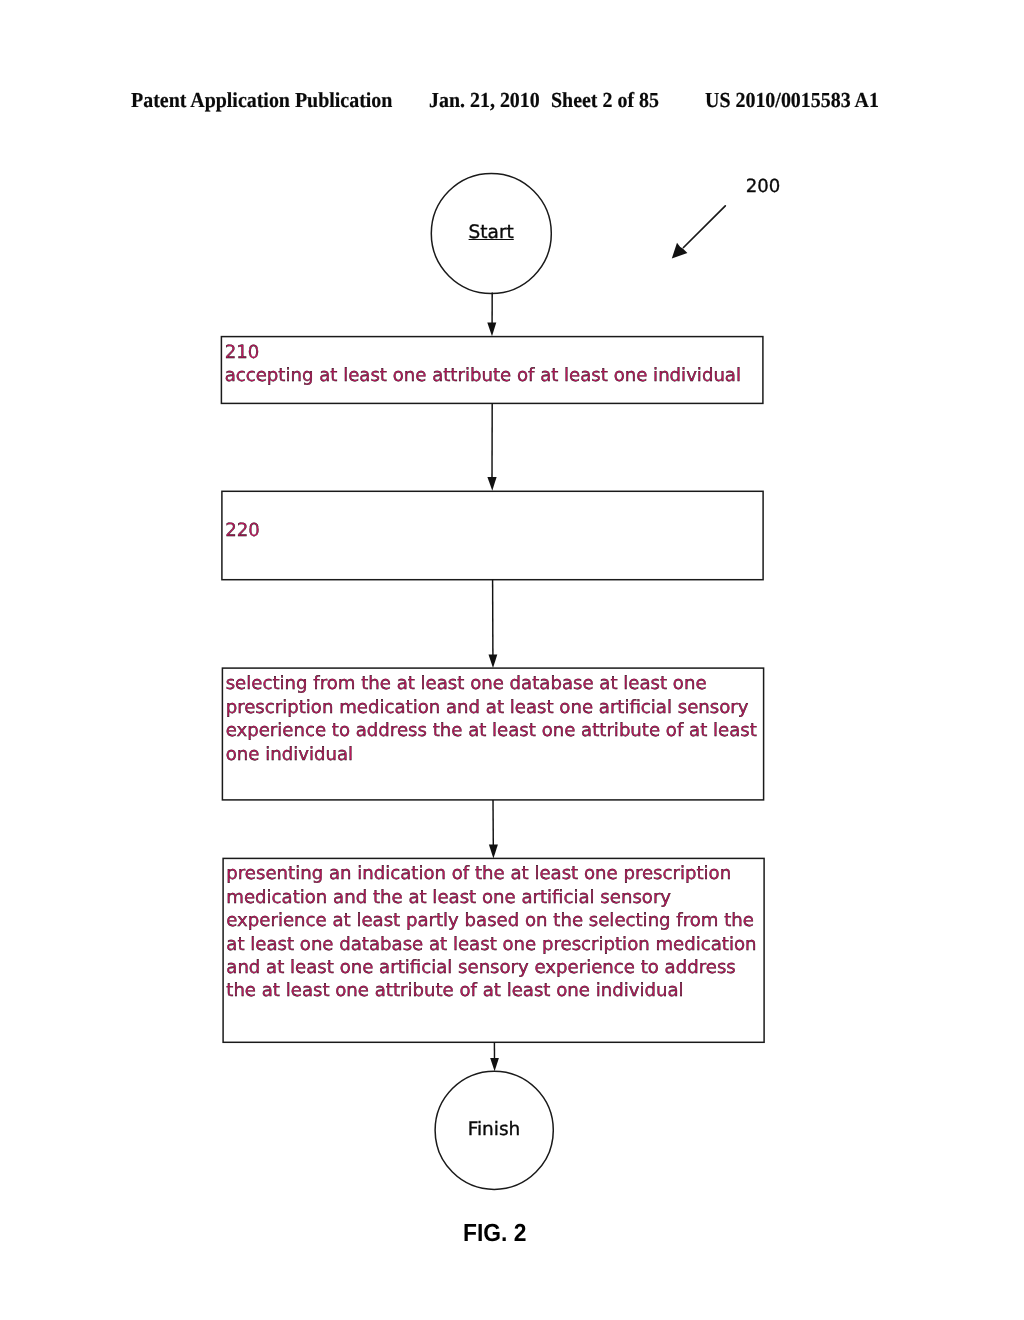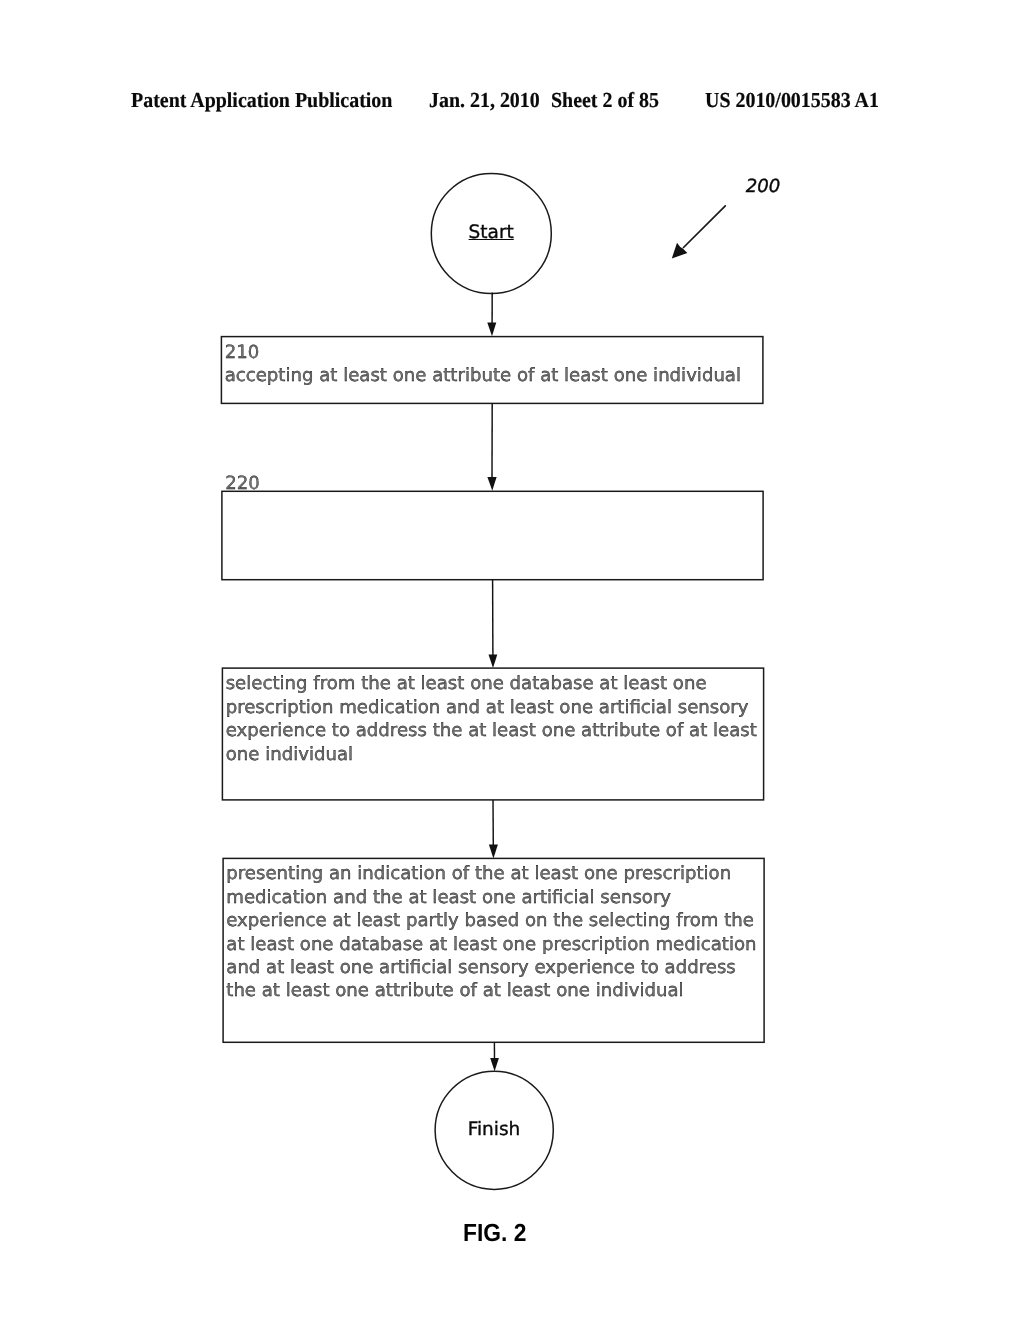--- a/index.html
+++ b/index.html
@@ -14,21 +14,21 @@
   .hdr{position:absolute;font-family:"Liberation Serif",serif;font-weight:bold;
        font-size:21.4px;color:#0a0a0a;white-space:nowrap;
        -webkit-text-stroke:0.2px #0a0a0a;
        transform:scaleX(0.932) translateZ(0);transform-origin:left top;}
 
   
   svg.fig{position:absolute;left:0;top:0;width:1024px;height:1320px;}
 
   
   .boxtext{position:absolute;font-family:"DejaVu Sans",sans-serif;
-           font-size:18.13px;line-height:23.4px;color:#737373;white-space:normal;
+           font-size:18.13px;line-height:23.4px;color:#be185d;white-space:normal;
            -webkit-text-stroke:0.36px #0a0a0a;transform:translateZ(0);}
   .boxtext > div{white-space:pre;}
   .nodelabel{position:absolute;font-family:"DejaVu Sans",sans-serif;
              font-size:18.5px;color:#0a0a0a;text-align:center;white-space:nowrap;
              -webkit-text-stroke:0.36px #0a0a0a;transform:translateZ(0);}
   .reflabel{position:absolute;font-family:"DejaVu Sans",sans-serif;
             font-size:18.13px;color:#0a0a0a;white-space:nowrap;
             -webkit-text-stroke:0.36px #0a0a0a;transform:translateZ(0);}
   .figlabel{position:absolute;font-family:"Liberation Sans",sans-serif;font-weight:bold;
             font-size:24.7px;color:#000;white-space:nowrap;
@@ -69,27 +69,27 @@
     </g>
     <g>
       <line x1="725.3" y1="205.8" x2="683.5" y2="247.5" stroke="#1a1a1a" stroke-width="1.7" stroke-linecap="round"></line>
       <path d="M671.8,258.4 L677.0,242.8 Q679.9,247.5 682.8,248.6 L687.4,253.0 Z" fill="#111111"></path>
     </g>
   </svg>
 
   <div class="nodelabel" style="left:441.2px;top:222.0px;width:100px;text-decoration:underline;">Start</div>
   <div class="nodelabel" style="left:444.0px;top:1119.2px;width:100px;">Finish</div>
 
-  <div class="reflabel" style="left:745.8px;top:176.3px;font-style:italic;">200</div>
+  <div class="reflabel" style="left:745.8px;top:176.3px;">200</div>
 
   <div class="boxtext" style="left:224.7px;top:340.8px;">
       <div>210</div>
       <div>accepting at least one attribute of at least one individual</div>
     </div>
-  <div class="boxtext" style="left:225.2px;top:472px;">
+  <div class="boxtext" style="left:225.2px;top:519px;">
       <div>220</div>
     </div>
   <div class="boxtext" style="left:225.7px;top:672.3px;">
       <div>selecting from the at least one database at least one
 prescription medication and at least one artificial sensory
 experience to address the at least one attribute of at least
 one individual</div>
     </div>
   <div class="boxtext" style="left:226.3px;top:862.3px;">
       <div>presenting an indication of the at least one prescription

